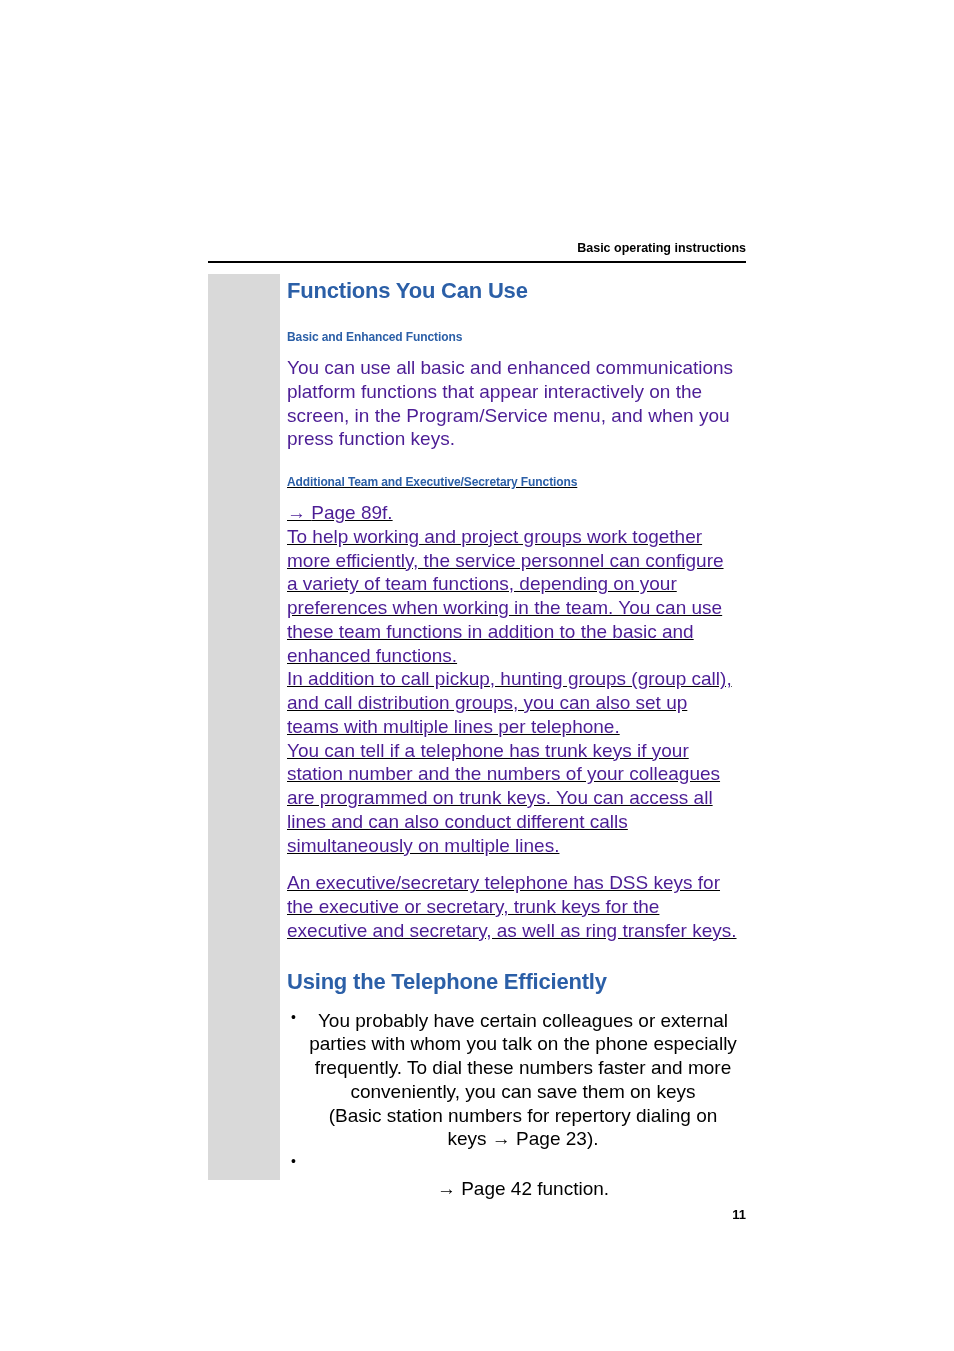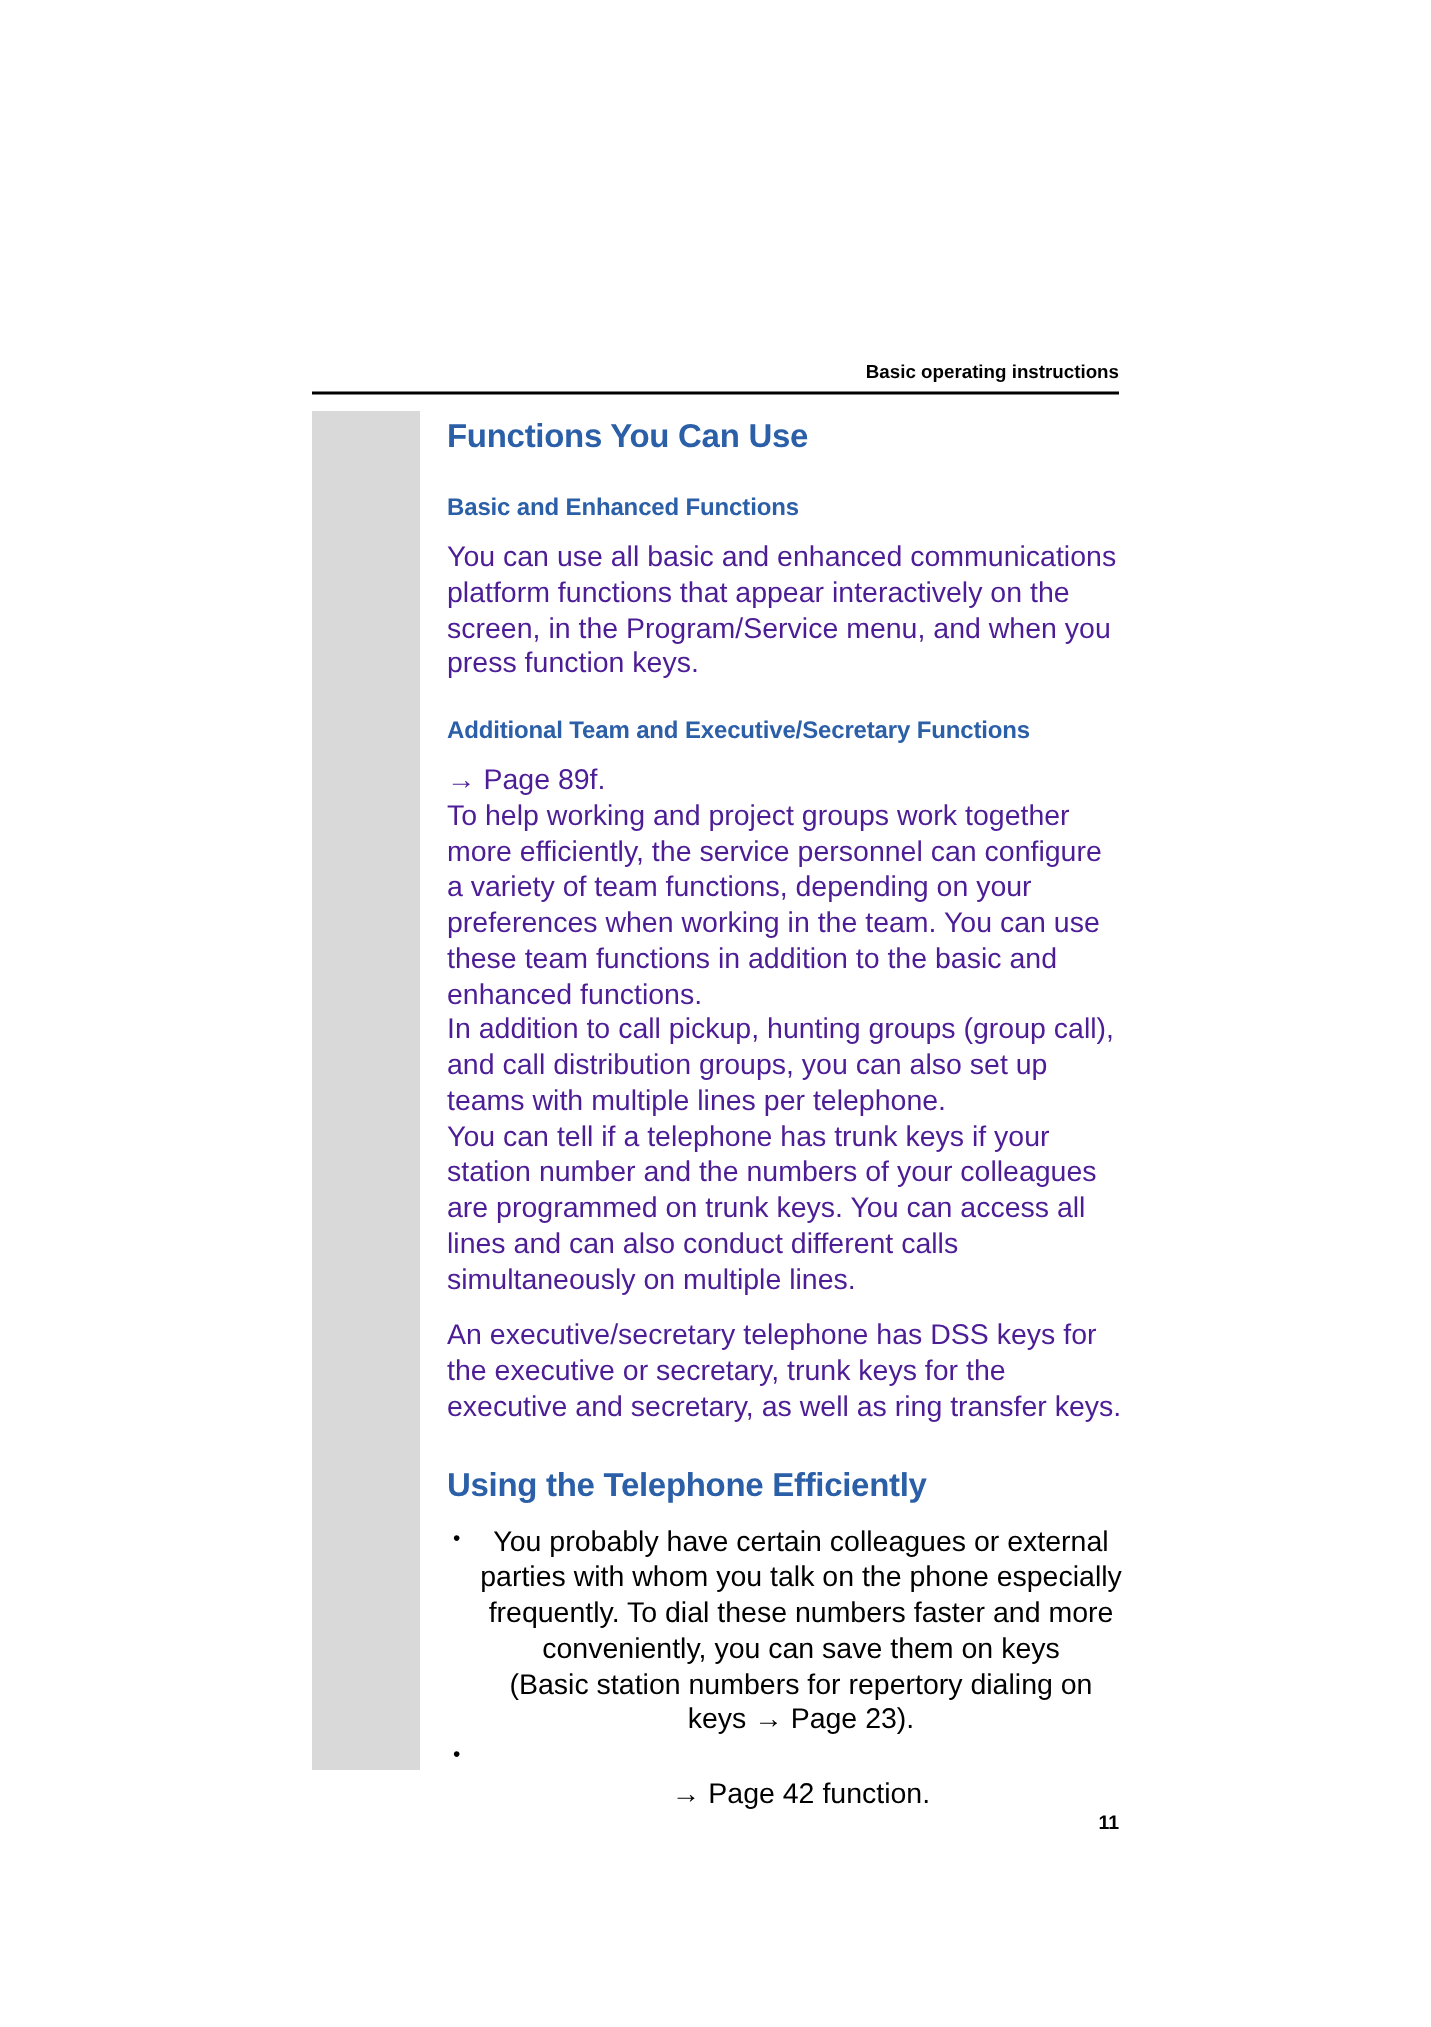--- a/index.html
+++ b/index.html
@@ -2,26 +2,26 @@
 <html><head>
 <meta charset="utf-8">
 <style>
   * { margin: 0; padding: 0; box-sizing: border-box; }
   html, body { width: 954px; height: 1351px; background: #fff; font-family: Arial, Helvetica, sans-serif; }
   .page { position: relative; width: 954px; height: 1351px; margin-top: 18px; }
   .header-area { position: absolute; left: 208px; right: 208px; top: 223px; }
   .running-head { font-size: 12.5px; font-weight: bold; text-align: right; color: #000; }
   .hr { border: 0; border-top: 2px solid #000; margin-top: 6px; }
   .sidebar { position: absolute; left: 208px; top: 256px; width: 72px; height: 906px; background: #d9d9d9; }
-  .content { position: absolute; left: 298px; top: 260px; width: 450px; color: #000; }
+  .content { position: absolute; left: 287px; top: 260px; width: 450px; color: #000; }
   h1.h1 { color: #2b5fa7; font-family: Arial, Helvetica, sans-serif; font-weight: bold; font-size: 22px; margin-bottom: 26px; letter-spacing: -0.2px; }
-  h2.h2 { color: #2b5fa7; font-family: Arial, Helvetica, sans-serif; font-weight: bold; font-size: 16px; margin-bottom: 12px; letter-spacing: -0.1px; }
+  h2.h2 { color: #2b5fa7; font-family: Arial, Helvetica, sans-serif; font-weight: bold; font-size: 12px; margin-bottom: 12px; letter-spacing: -0.1px; }
   p.body { font-size: 19px; line-height: 1.25; color: #4c1d95; margin-bottom: 0; }
   .block1 { margin-bottom: 24px; }
-  .block2 { margin-bottom: 26px; }
+  .block2 { margin-bottom: 26px; text-decoration: underline; }
   .pageref { white-space: nowrap; }
   .arrow { font-family: Arial, Helvetica, sans-serif; }
   ul.bulleted { list-style: none; margin: 0; padding: 0; }
   ul.bulleted > li { position: relative; padding-left: 22px; font-size: 19px; line-height: 1.25; margin-bottom: 2px; text-align: center; }
   ul.bulleted > li::before { content: "•"; position: absolute; left: 4px; top: 0; font-size: 14px; }
   .pagenum { position: absolute; right: 208px; top: 1189px; font-size: 13px; font-weight: bold; }
   .gap { height: 14px; }
 </style>
 </head>
 <body>

